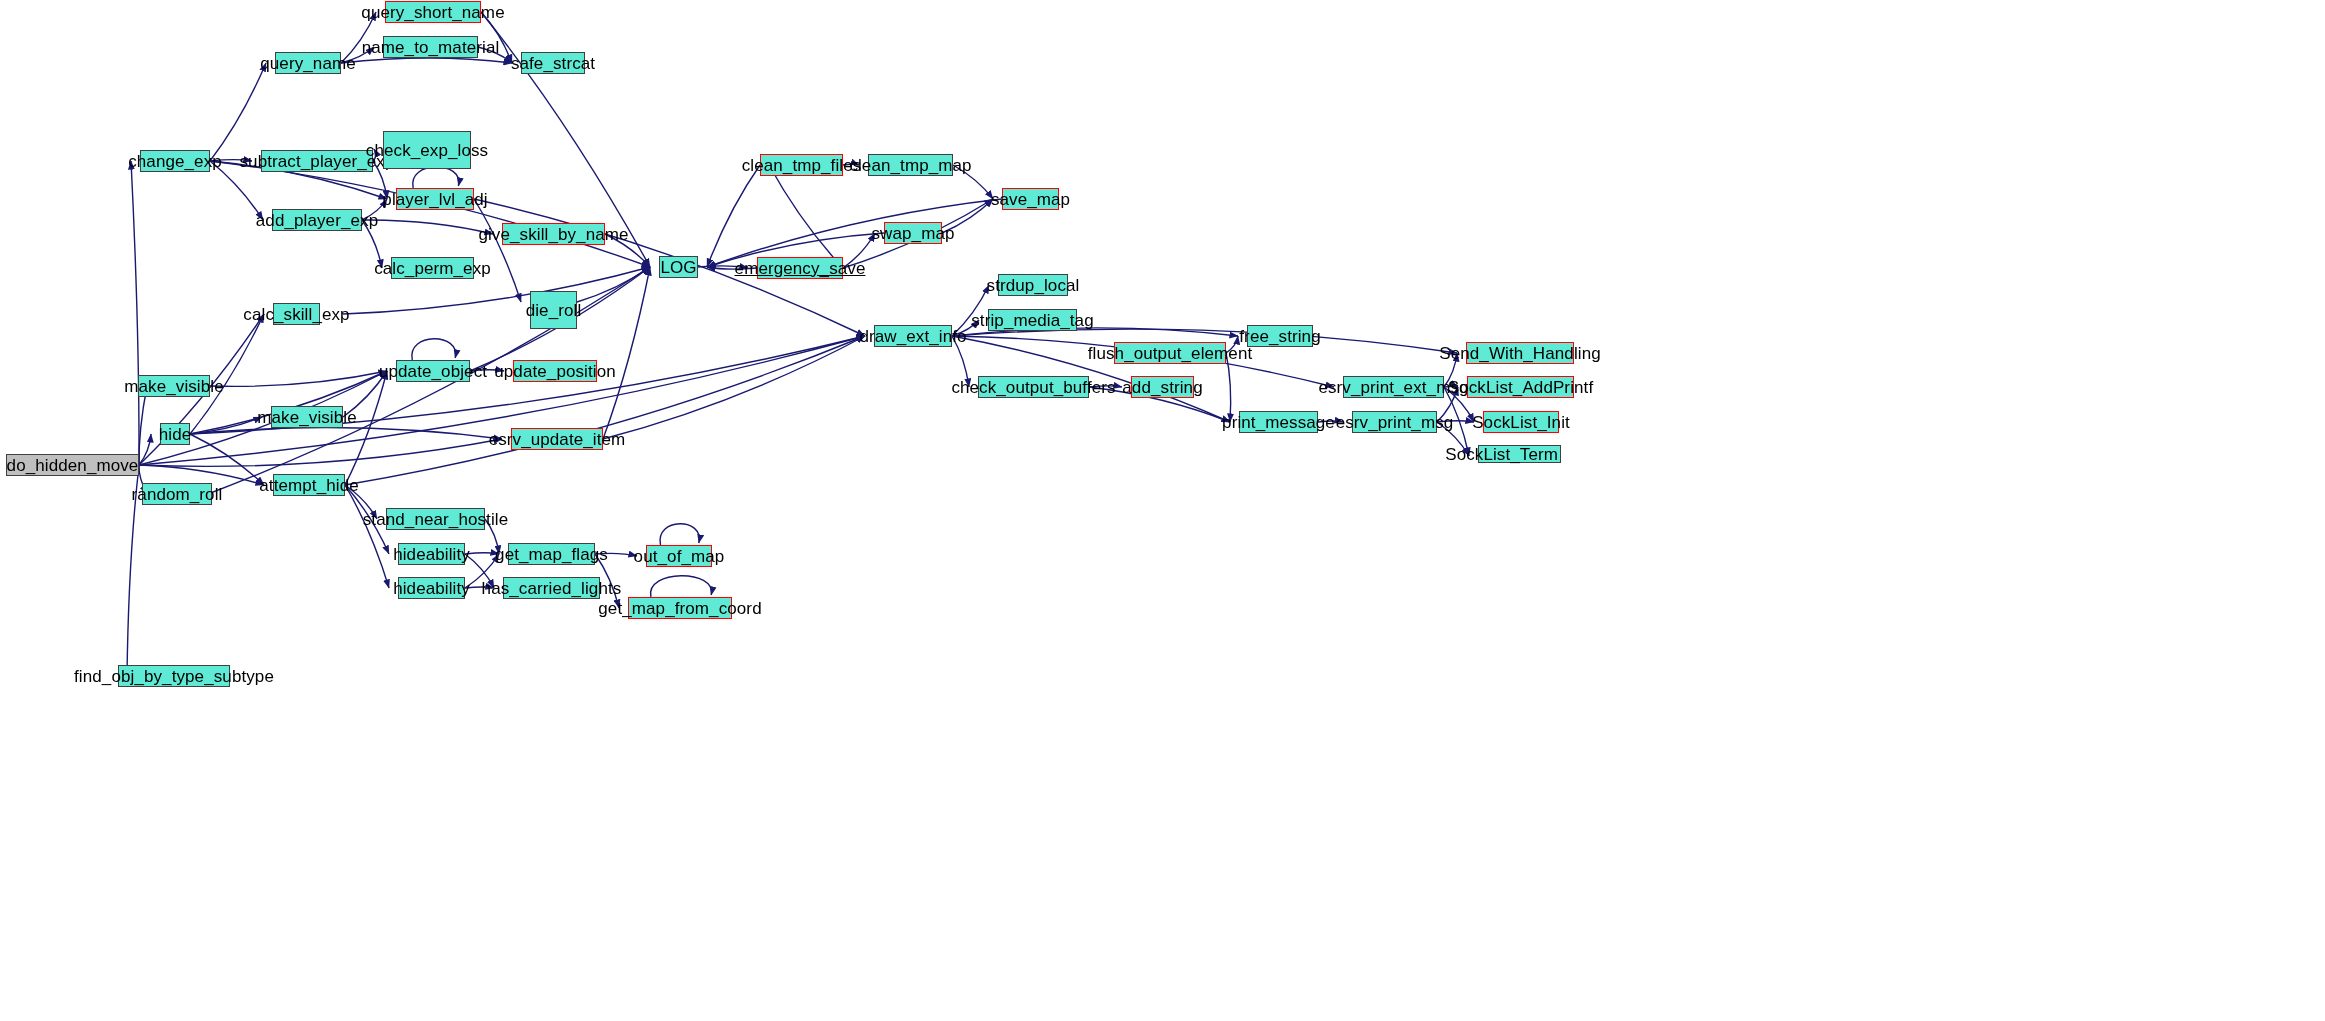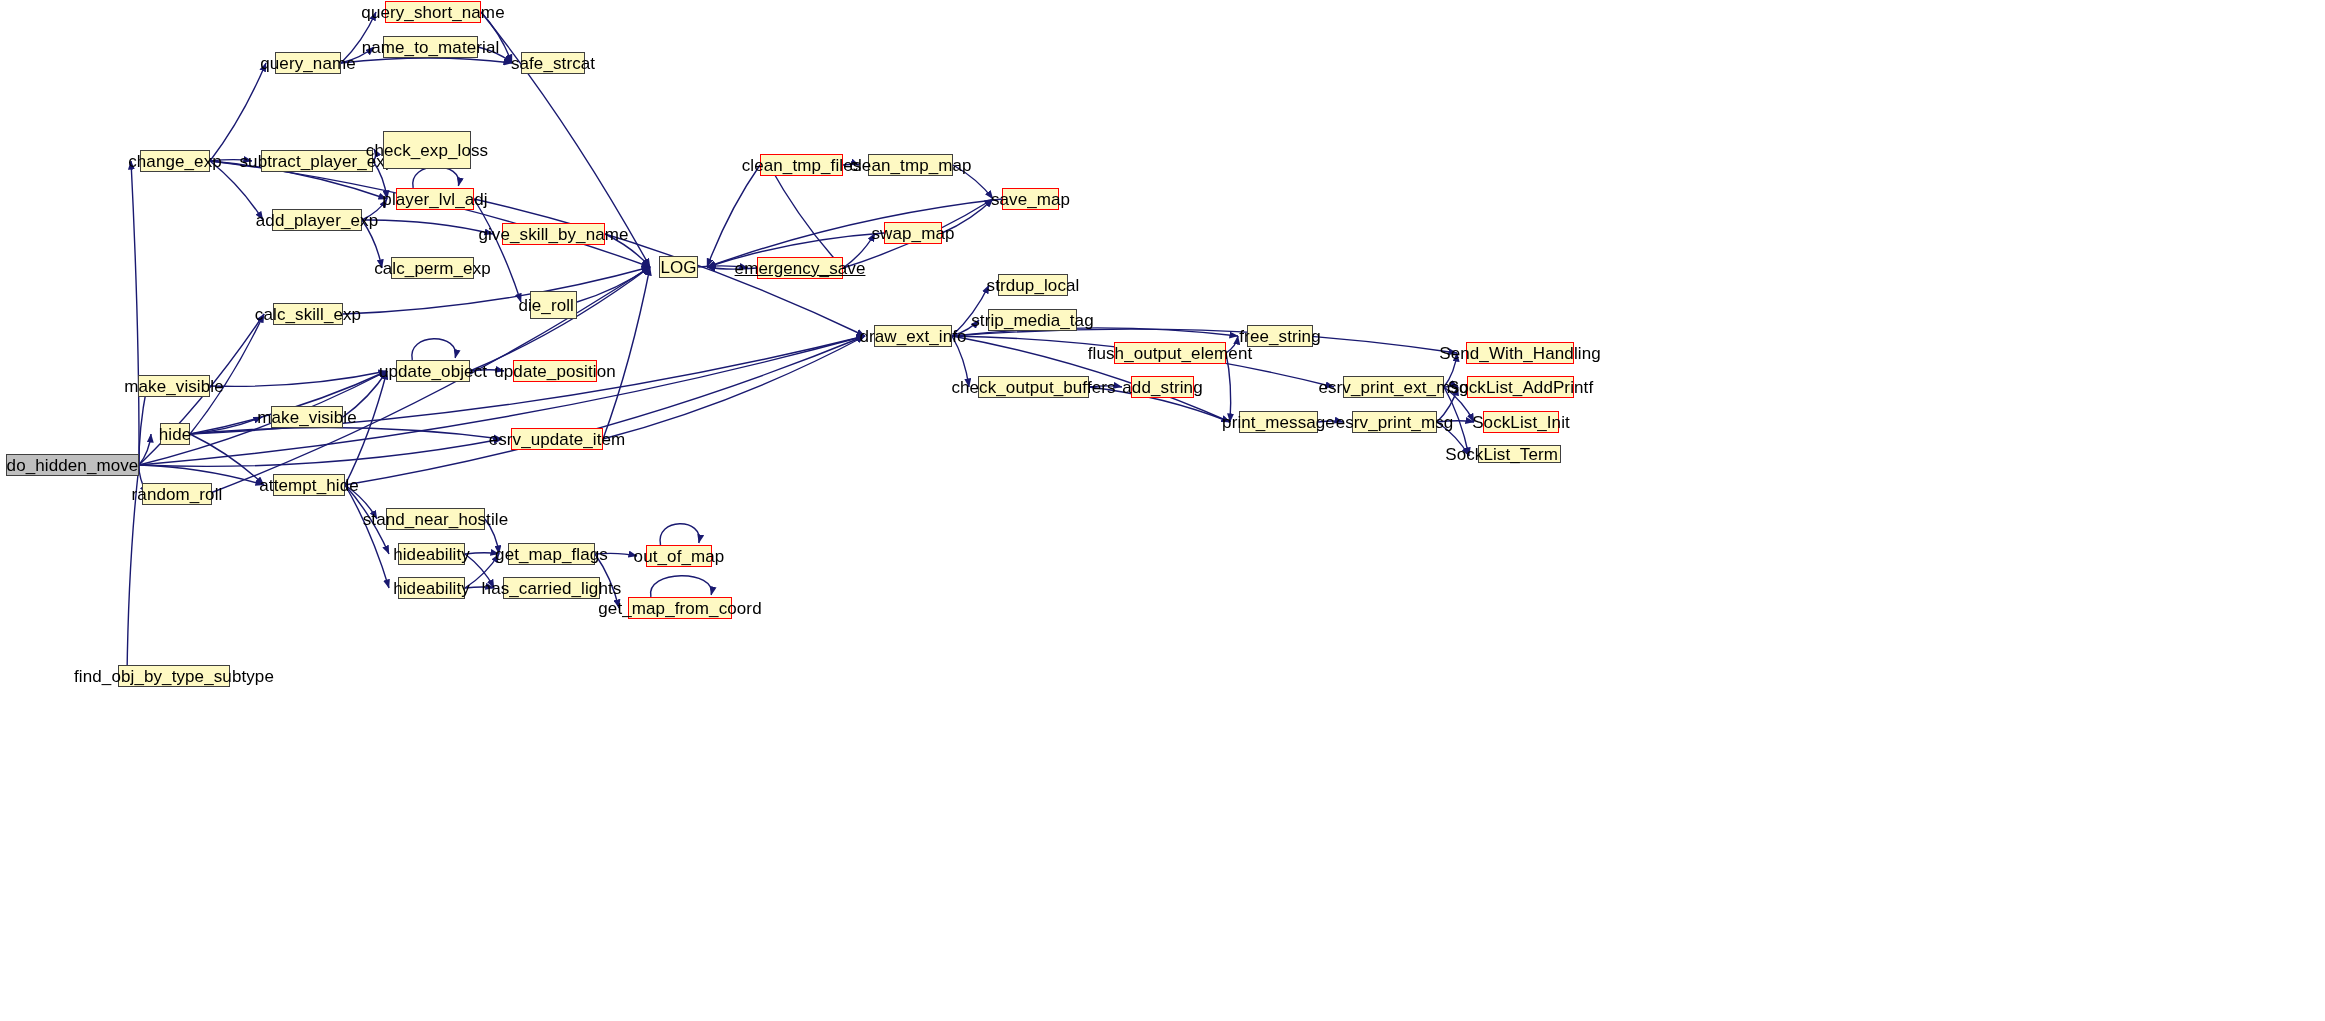--- a/index.html
+++ b/index.html
@@ -21,21 +21,21 @@
     width: 2325px;
     height: 1021px;
     pointer-events: none;
   }
   .node {
     position: absolute;
     box-sizing: border-box;
     display: flex;
     align-items: center;
     justify-content: center;
-    background: #fef9c3;
+    background: #5eead4;
     border: 1px solid #404040;
     font-size: 17px;
     line-height: 1;
     color: #000000;
     white-space: nowrap;
     letter-spacing: 0.1px;
   }
   .node.red {
     border-color: #ff0000;
   }
@@ -181,42 +181,42 @@
       </div>
       <div class="node" style="left: 272px; top: 209px; width: 90px; height: 22px;">
         <span class="lbl">add_player_exp</span>
       </div>
       <div class="node red" style="left: 502px; top: 223px; width: 103px; height: 22px;">
         <span class="lbl">give_skill_by_name</span>
       </div>
       <div class="node" style="left: 391px; top: 257px; width: 83px; height: 22px;">
         <span class="lbl">calc_perm_exp</span>
       </div>
-      <div class="node" style="left: 530px; top: 291px; width: 47px; height: 28px; justify-content: flex-end;">
+      <div class="node" style="left: 530px; top: 291px; width: 47px; height: 38px;">
         <span class="lbl">die_roll</span>
       </div>
       <div class="node" style="left: 659px; top: 256px; width: 39px; height: 22px; text-align: center;">
         <span class="lbl">LOG</span>
       </div>
       <div class="node red" style="left: 760px; top: 154px; width: 83px; height: 22px;">
         <span class="lbl">clean_tmp_files</span>
       </div>
       <div class="node" style="left: 868px; top: 154px; width: 85px; height: 22px;">
         <span class="lbl">clean_tmp_map</span>
       </div>
       <div class="node red" style="left: 1002px; top: 188px; width: 57px; height: 22px;">
         <span class="lbl">save_map</span>
       </div>
       <div class="node red" style="left: 884px; top: 222px; width: 58px; height: 22px;">
         <span class="lbl">swap_map</span>
       </div>
       <div class="node red" style="left: 757px; top: 257px; width: 86px; height: 22px; text-decoration: underline;">
         <span class="lbl">emergency_save</span>
       </div>
-      <div class="node" style="left: 273px; top: 303px; width: 70px; height: 22px;">
+      <div class="node" style="left: 273px; top: 303px; width: 47px; height: 22px;">
         <span class="lbl">calc_skill_exp</span>
       </div>
       <div class="node" style="left: 396px; top: 360px; width: 74px; height: 22px;">
         <span class="lbl">update_object</span>
       </div>
       <div class="node red" style="left: 513px; top: 360px; width: 84px; height: 22px;">
         <span class="lbl">update_position</span>
       </div>
       <div class="node" style="left: 874px; top: 325px; width: 78px; height: 22px;">
         <span class="lbl">draw_ext_info</span>

